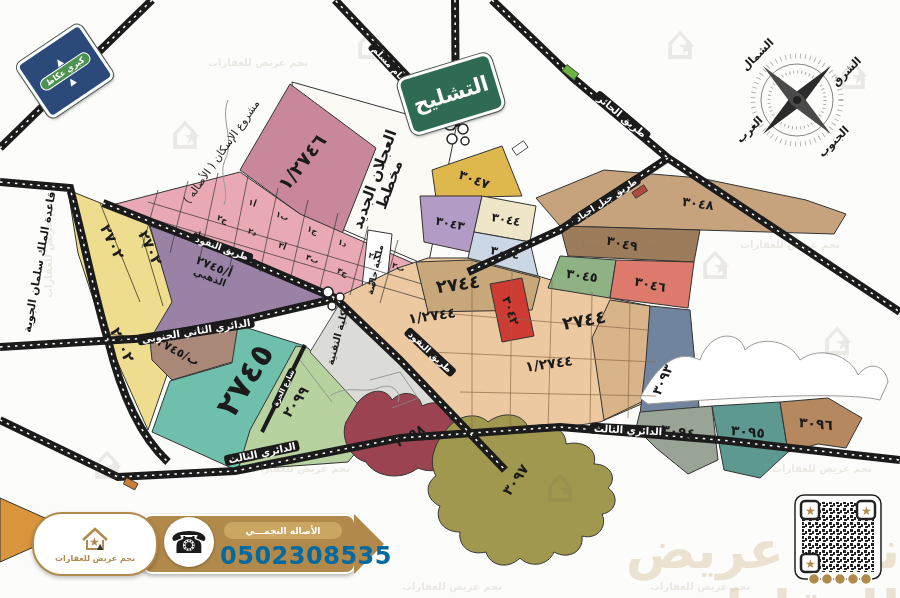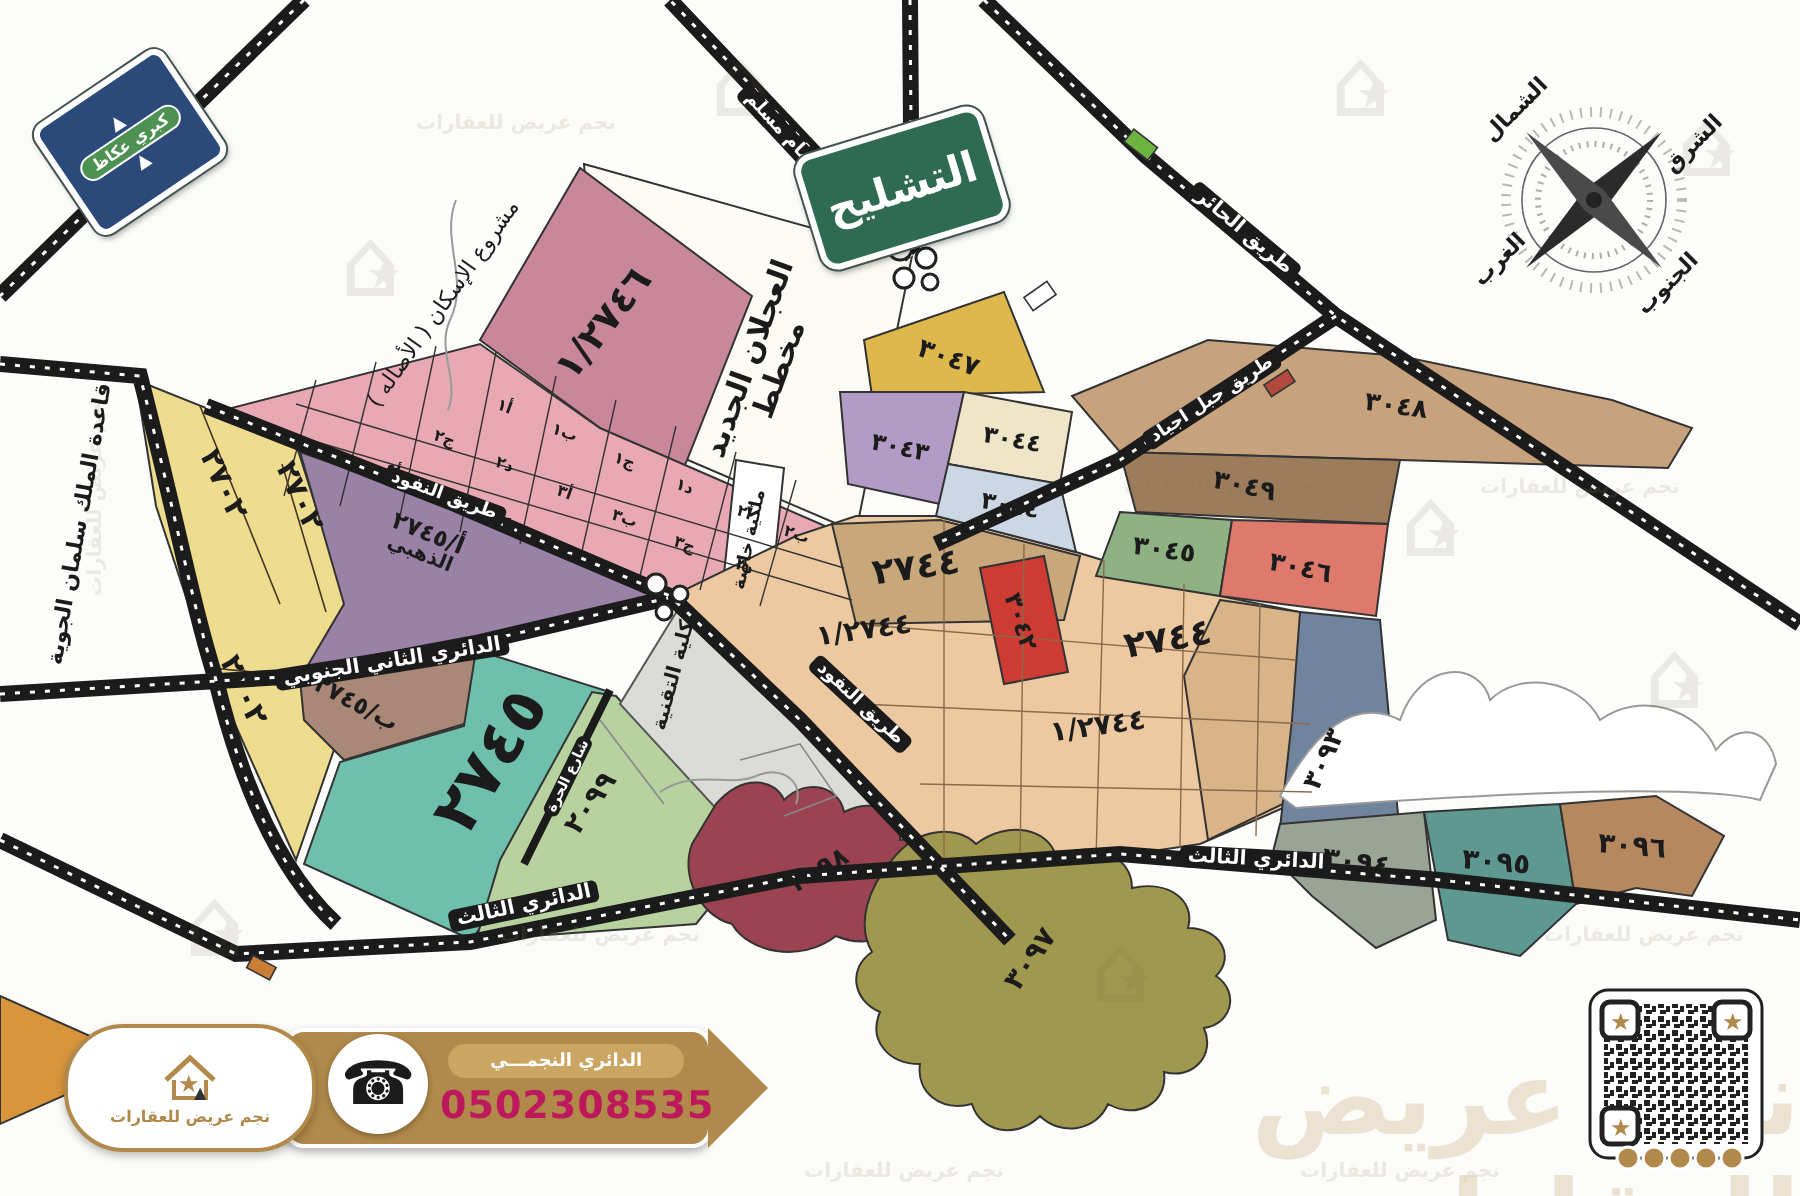--- a/index.html
+++ b/index.html
@@ -33,22 +33,22 @@
               border-left:30px solid #b1894a;border-top:30px solid transparent;border-bottom:30px solid transparent}
   .co-pill{position:absolute;left:8px;top:4px;width:122px;height:60px;background:#fff;border:2px solid #b1894a;
            border-radius:30px;display:flex;flex-direction:column;align-items:center;justify-content:center;
            box-shadow:0 2px 4px rgba(0,0,0,.25)}
   .co-name{color:#b1894a;font-size:8px;font-weight:bold;direction:rtl;margin-top:1px}
   .ph-circle{position:absolute;left:140px;top:9px;width:50px;height:50px;background:#fff;border-radius:50%;
              display:flex;align-items:center;justify-content:center;font-size:30px;color:#1b1b1b;
              box-shadow:0 1px 3px rgba(0,0,0,.3)}
   .agent-pill{position:absolute;left:200px;top:14px;width:118px;height:17px;background:#caa662;border-radius:9px;
               color:#fff;font-size:9px;font-weight:bold;display:flex;align-items:center;justify-content:center;direction:rtl}
-  .ph-num{position:absolute;left:196px;top:34px;width:126px;text-align:right;color:#be185d;
-          font-size:19px;font-weight:bold;letter-spacing:.5px}
+  .ph-num{position:absolute;left:196px;top:34px;width:126px;text-align:right;color:#0369a1;
+          font-size:24px;font-weight:bold;letter-spacing:.5px}
   .qr-card{position:absolute;left:794px;top:494px;z-index:8}
 </style>
 </head>
 <body>
 
 <div class="stage">
 
 <svg class="map" width="900" height="598" viewBox="0 0 900 598">
 
   <g stroke="#333" stroke-width="1">
@@ -284,21 +284,21 @@
   <div class="co-pill">
     <svg width="34" height="28" viewBox="0 0 34 28">
       <path d="M5,15 L17,4 L29,15" fill="none" stroke="#b1894a" stroke-width="2.5"></path>
       <path d="M9,15 L9,24 L25,24 L25,15" fill="none" stroke="#b1894a" stroke-width="2"></path>
       <text x="11" y="21" font-size="12" fill="#b1894a">★</text>
       <text x="19" y="24" font-size="8" fill="#333">▲</text>
     </svg>
     <div class="co-name">نجم عريض للعقارات</div>
   </div>
   <div class="ph-circle">☎</div>
-  <div class="agent-pill">الدائري النجمـــي</div>
+  <div class="agent-pill">الأصاله النجمـــي</div>
   <div class="ph-num">0502308535</div>
 </div>
 
 <div class="qr-card">
   <svg width="90" height="92" viewBox="0 0 90 92">
     <defs>
       <pattern id="qrp" width="7" height="7" patternUnits="userSpaceOnUse">
         <rect width="3" height="3" fill="#222"></rect>
             <rect x="4" y="2" width="2" height="3" fill="#222"></rect>
         <rect x="1" y="4" width="3" height="2" fill="#222"></rect>

